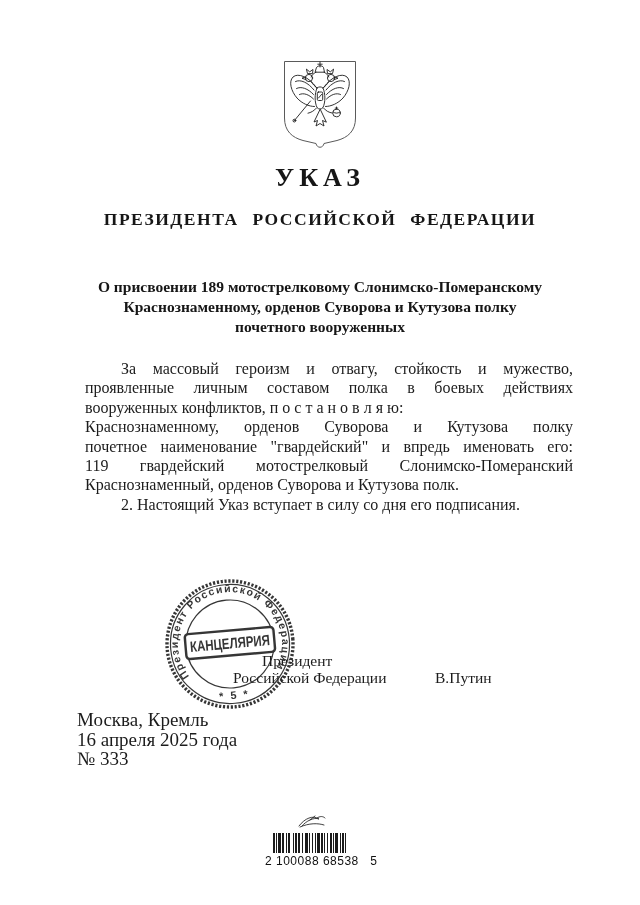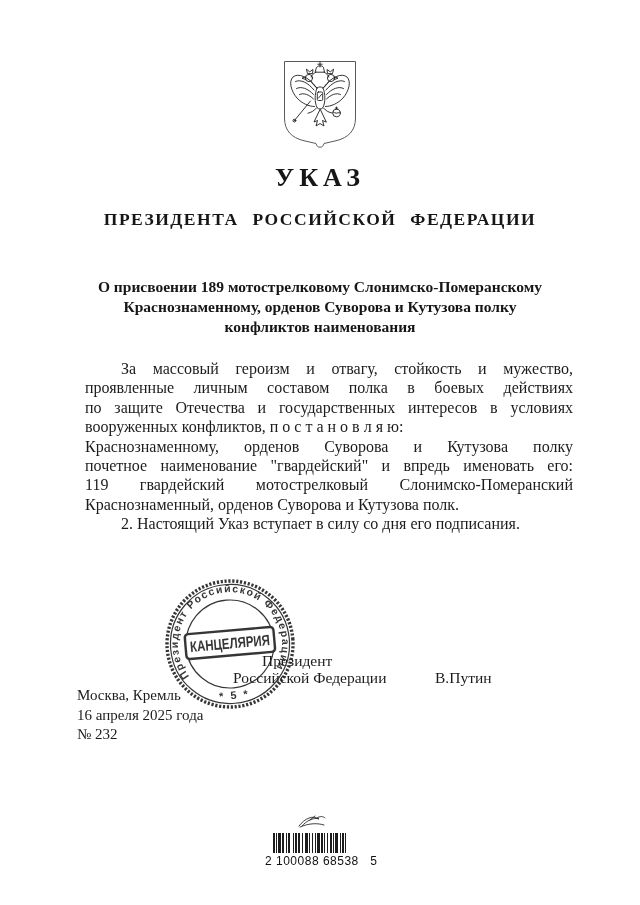--- a/index.html
+++ b/index.html
@@ -34,21 +34,21 @@
   .body-line.indent { padding-left: 36px; }
   .body-line.last { text-align-last: left; }
 
   .sig { font-size: 15.5px; color: #1c1c1c; white-space: nowrap; }
   .sig-post1 { left: 262px; top: 652px; }
   .sig-post2 { left: 233px; top: 669px; }
   .sig-name  { left: 435px; top: 669px; }
 
   .stamp { left: 163px; top: 577px; width: 134px; height: 134px; opacity: 0.92; }
 
-  .footer-block { left: 77px; top: 686px; font-size: 15px; line-height: 19.5px; color: #1c1c1c; }
+  .footer-block { left: 77px; top: 710px; font-size: 19px; line-height: 19.5px; color: #1c1c1c; }
 
   .barcode-wrap { left: 265px; top: 814px; width: 110px; height: 60px; }
   .squiggle { position: absolute; left: 31px; top: 0; width: 40px; height: 16px; }
   .bars { position: absolute; left: 8px; top: 19px; width: 78px; height: 20px; font-size: 0; white-space: nowrap; }
   .bars span { display: inline-block; height: 20px; }
   .barcode-number {
     position: absolute; left: 0; top: 40px; width: 110px;
     font-family: "Liberation Sans", "DejaVu Sans", sans-serif;
     font-size: 12px; color: #111; letter-spacing: 0.5px; white-space: pre;
   }
@@ -89,27 +89,26 @@
     </g>
   </svg>
 
   <div class="abs heading">УКАЗ</div>
 
   <div class="abs subheading">ПРЕЗИДЕНТА РОССИЙСКОЙ ФЕДЕРАЦИИ</div>
 
   <div class="abs decree-title">
     <div>О присвоении 189 мотострелковому Слонимско-Померанскому</div>
     <div>Краснознаменному, орденов Суворова и Кутузова полку</div>
-    <div>конфликтов наименования</div>
+    <div>почетного вооруженных</div>
   </div>
 
   <div class="abs body-block">
     <div class="body-line indent">За массовый героизм и отвагу, стойкость и мужество,</div>
     <div class="body-line">проявленные личным составом полка в боевых действиях</div>
-    <div class="body-line">по защите Отечества и государственных интересов в условиях</div>
     <div class="body-line last">вооруженных конфликтов, п о с т а н о в л я ю:</div>
     <div class="body-line">Краснознаменному, орденов Суворова и Кутузова полку</div>
     <div class="body-line">почетное наименование "гвардейский" и впредь именовать его:</div>
     <div class="body-line">119 гвардейский мотострелковый Слонимско-Померанский</div>
     <div class="body-line last">Краснознаменный, орденов Суворова и Кутузова полк.</div>
     <div class="body-line indent last">2. Настоящий Указ вступает в силу со дня его подписания.</div>
   </div>
 
   <div class="abs sig sig-post1">Президент</div>
   <div class="abs sig sig-post2">Российской Федерации</div>
@@ -128,21 +127,21 @@
       </text>
       <text x="67" y="122" text-anchor="middle" font-family="Liberation Sans, DejaVu Sans, sans-serif" font-size="11" font-weight="bold" fill="#262626" letter-spacing="2">* 5 *</text>
       <rect x="22.5" y="53.5" width="89" height="25" rx="3.5" fill="rgba(255,255,255,0.9)" stroke="#262626" stroke-width="2.4"></rect>
       <text x="67" y="71.5" text-anchor="middle" font-family="Liberation Sans, DejaVu Sans, sans-serif" font-size="15" font-weight="bold" fill="#262626" textLength="80" lengthAdjust="spacingAndGlyphs">КАНЦЕЛЯРИЯ</text>
     </g>
   </svg>
 
   <div class="abs footer-block">
     <div>Москва, Кремль</div>
     <div>16 апреля 2025 года</div>
-    <div>№ 232</div>
+    <div>№ 333</div>
   </div>
 
   <div class="abs barcode-wrap">
     <svg class="squiggle" viewBox="0 0 40 16" xmlns="http://www.w3.org/2000/svg">
       <path d="M3,12 C9,4 17,1 23,5 C18,3 10,7 6,12 M4,13 C13,9 22,9 28,11 M14,6 L19,2 M21,4 C24,2 27,2 29,4" fill="none" stroke="#2a2a2a" stroke-width="0.9" stroke-linecap="round"></path>
     </svg>
     <div class="bars" id="barcode-bars"><span style="width: 2px; background: rgb(28, 28, 28);"></span><span style="width: 1px; background: transparent;"></span><span style="width: 1px; background: rgb(28, 28, 28);"></span><span style="width: 1px; background: transparent;"></span><span style="width: 3px; background: rgb(28, 28, 28);"></span><span style="width: 1px; background: transparent;"></span><span style="width: 2px; background: rgb(28, 28, 28);"></span><span style="width: 2px; background: transparent;"></span><span style="width: 1px; background: rgb(28, 28, 28);"></span><span style="width: 1px; background: transparent;"></span><span style="width: 2px; background: rgb(28, 28, 28);"></span><span style="width: 3px; background: transparent;"></span><span style="width: 1px; background: rgb(28, 28, 28);"></span><span style="width: 1px; background: transparent;"></span><span style="width: 2px; background: rgb(28, 28, 28);"></span><span style="width: 1px; background: transparent;"></span><span style="width: 2px; background: rgb(28, 28, 28);"></span><span style="width: 2px; background: transparent;"></span><span style="width: 1px; background: rgb(28, 28, 28);"></span><span style="width: 2px; background: transparent;"></span><span style="width: 3px; background: rgb(28, 28, 28);"></span><span style="width: 1px; background: transparent;"></span><span style="width: 1px; background: rgb(28, 28, 28);"></span><span style="width: 2px; background: transparent;"></span><span style="width: 1px; background: rgb(28, 28, 28);"></span><span style="width: 2px; background: transparent;"></span><span style="width: 1px; background: rgb(28, 28, 28);"></span><span style="width: 1px; background: transparent;"></span><span style="width: 3px; background: rgb(28, 28, 28);"></span><span style="width: 1px; background: transparent;"></span><span style="width: 2px; background: rgb(28, 28, 28);"></span><span style="width: 1px; background: transparent;"></span><span style="width: 1px; background: rgb(28, 28, 28);"></span><span style="width: 2px; background: transparent;"></span><span style="width: 1px; background: rgb(28, 28, 28);"></span><span style="width: 2px; background: transparent;"></span><span style="width: 2px; background: rgb(28, 28, 28);"></span><span style="width: 1px; background: transparent;"></span><span style="width: 1px; background: rgb(28, 28, 28);"></span><span style="width: 1px; background: transparent;"></span><span style="width: 3px; background: rgb(28, 28, 28);"></span><span style="width: 2px; background: transparent;"></span><span style="width: 1px; background: rgb(28, 28, 28);"></span><span style="width: 1px; background: transparent;"></span><span style="width: 2px; background: rgb(28, 28, 28);"></span><span style="width: 1px; background: transparent;"></span><span style="width: 1px; background: rgb(28, 28, 28);"></span><span style="width: 2px; background: transparent;"></span></div>
     <div class="barcode-number">2 100088 68538   5</div>
   </div>
 

